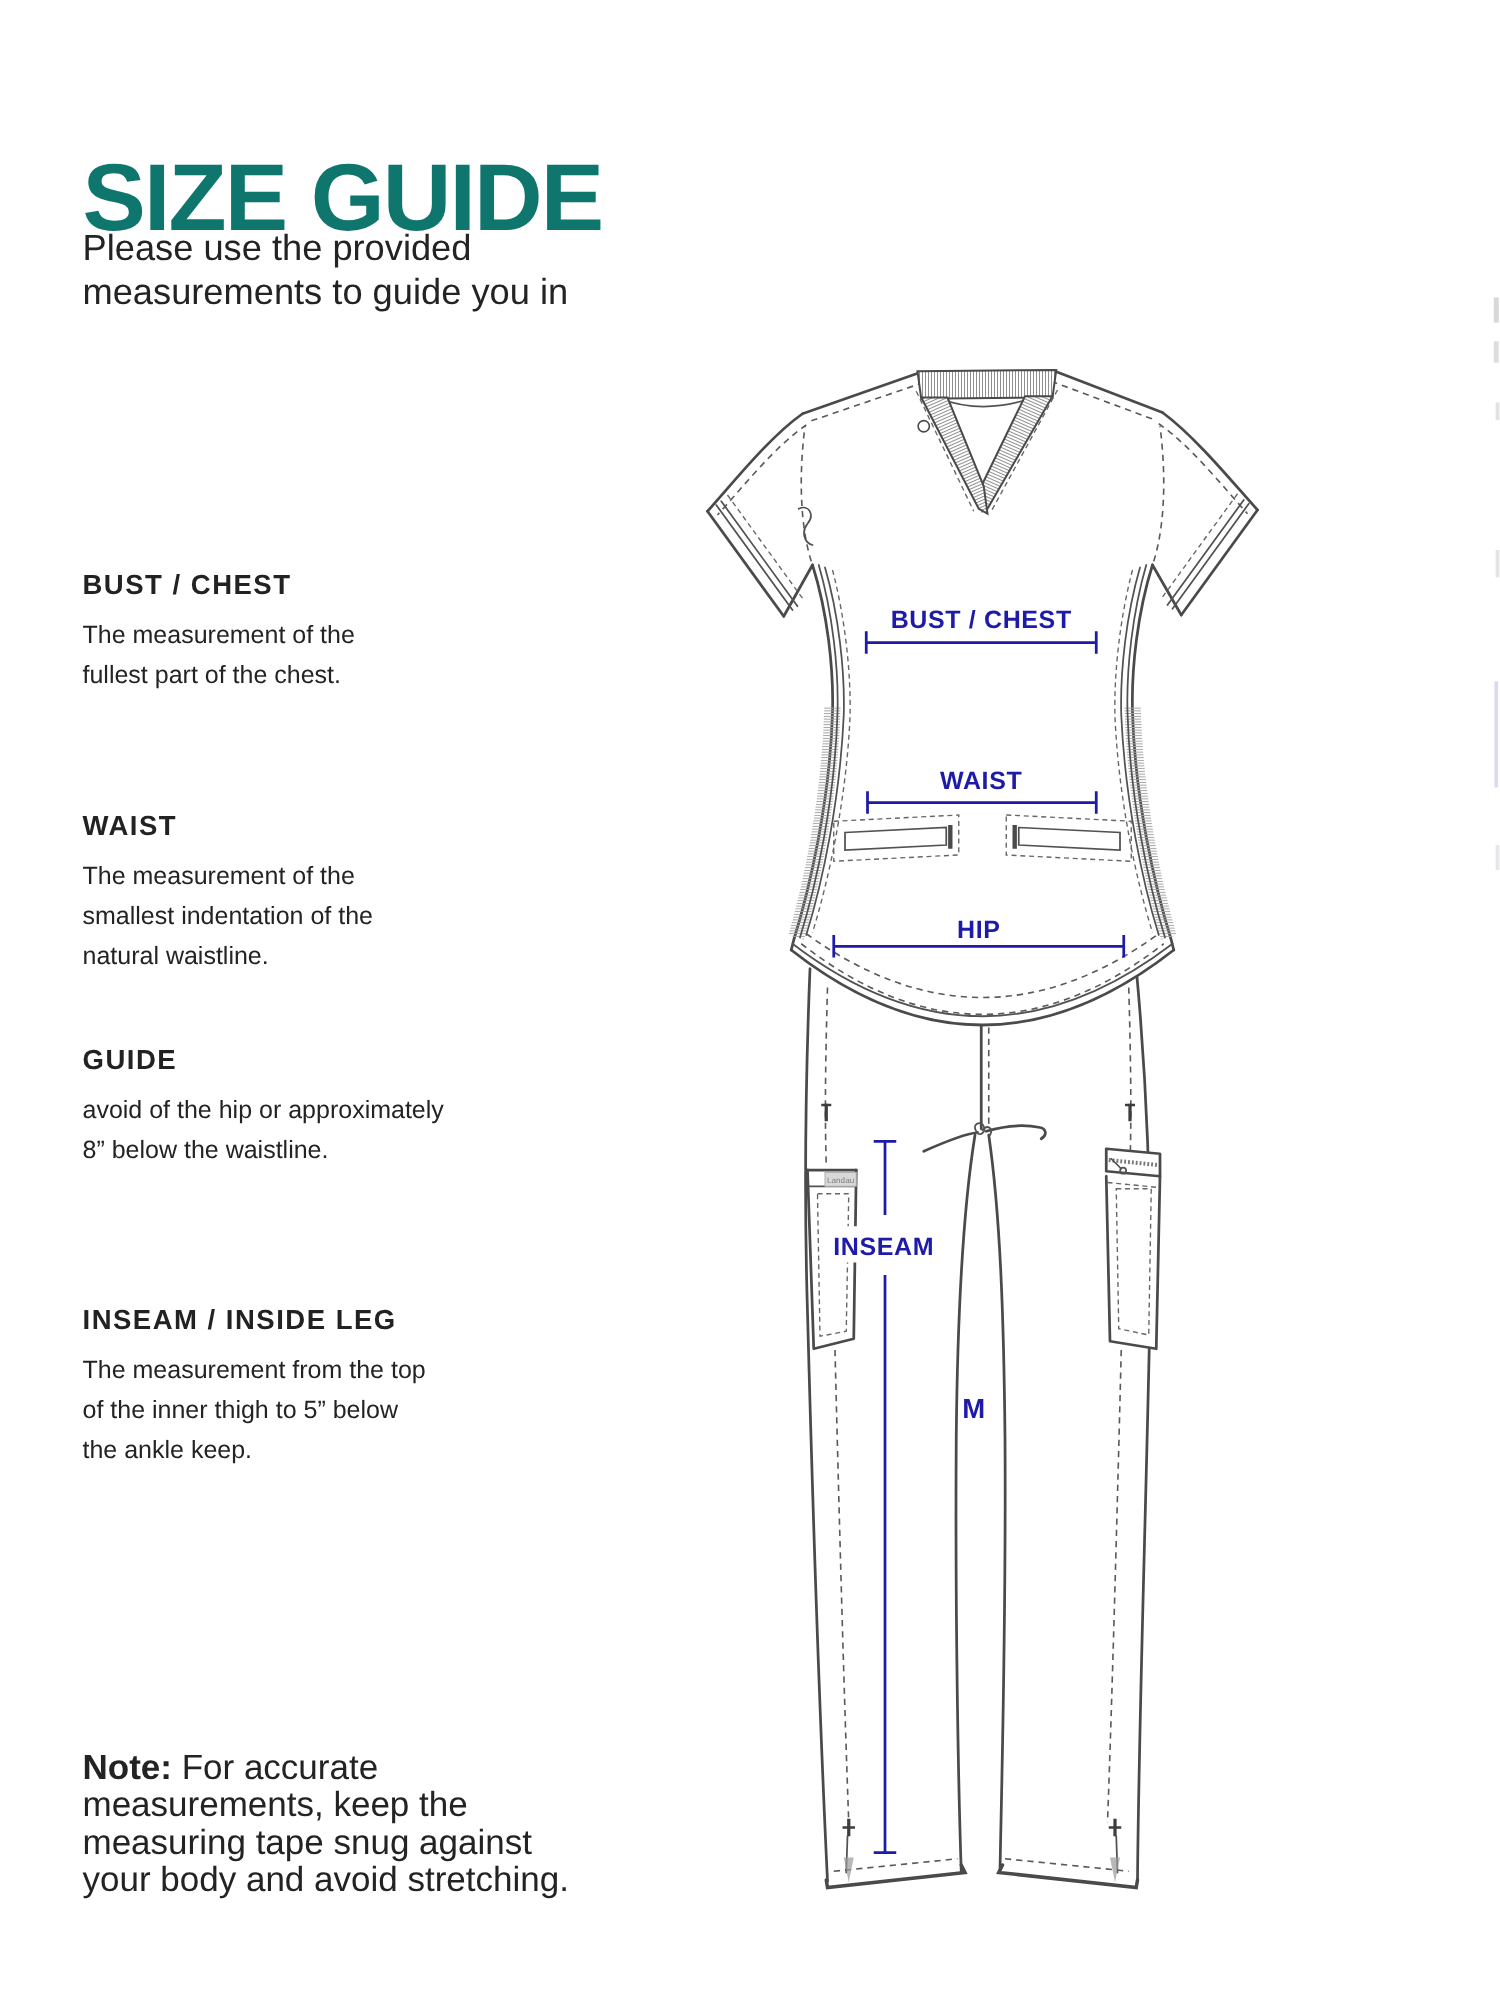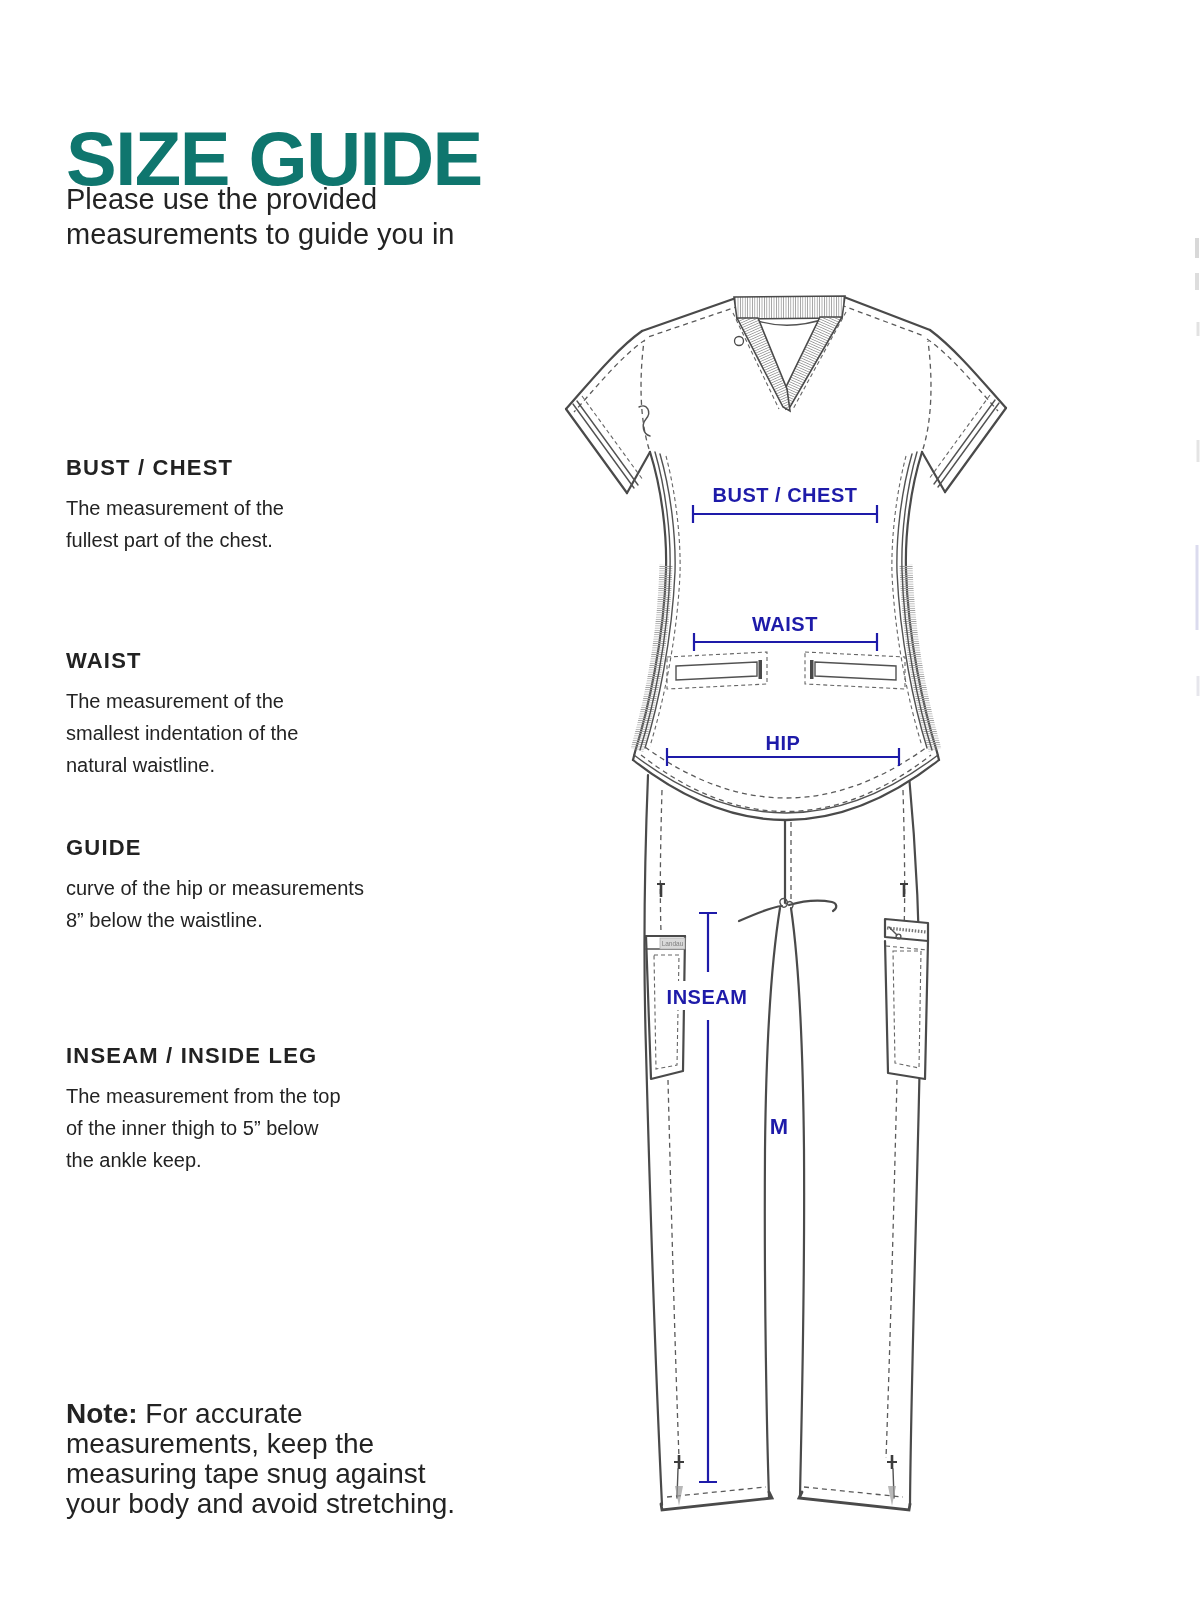--- a/index.html
+++ b/index.html
@@ -57,21 +57,21 @@
   <div class="sec-body">
     <div>The measurement of the</div>
     <div>smallest indentation of the</div>
     <div>natural waistline.</div>
   </div>
 </div>
 
 <div class="abs section sec-hips">
   <div class="sec-heading">GUIDE</div>
   <div class="sec-body">
-    <div>curve of the hip or measurements</div>
+    <div>avoid of the hip or approximately</div>
     <div>8” below the waistline.</div>
   </div>
 </div>
 
 <div class="abs section sec-inseam">
   <div class="sec-heading">INSEAM / INSIDE LEG</div>
   <div class="sec-body">
     <div>The measurement from the top</div>
     <div>of the inner thigh to 5” below</div>
     <div>the ankle keep.</div>

